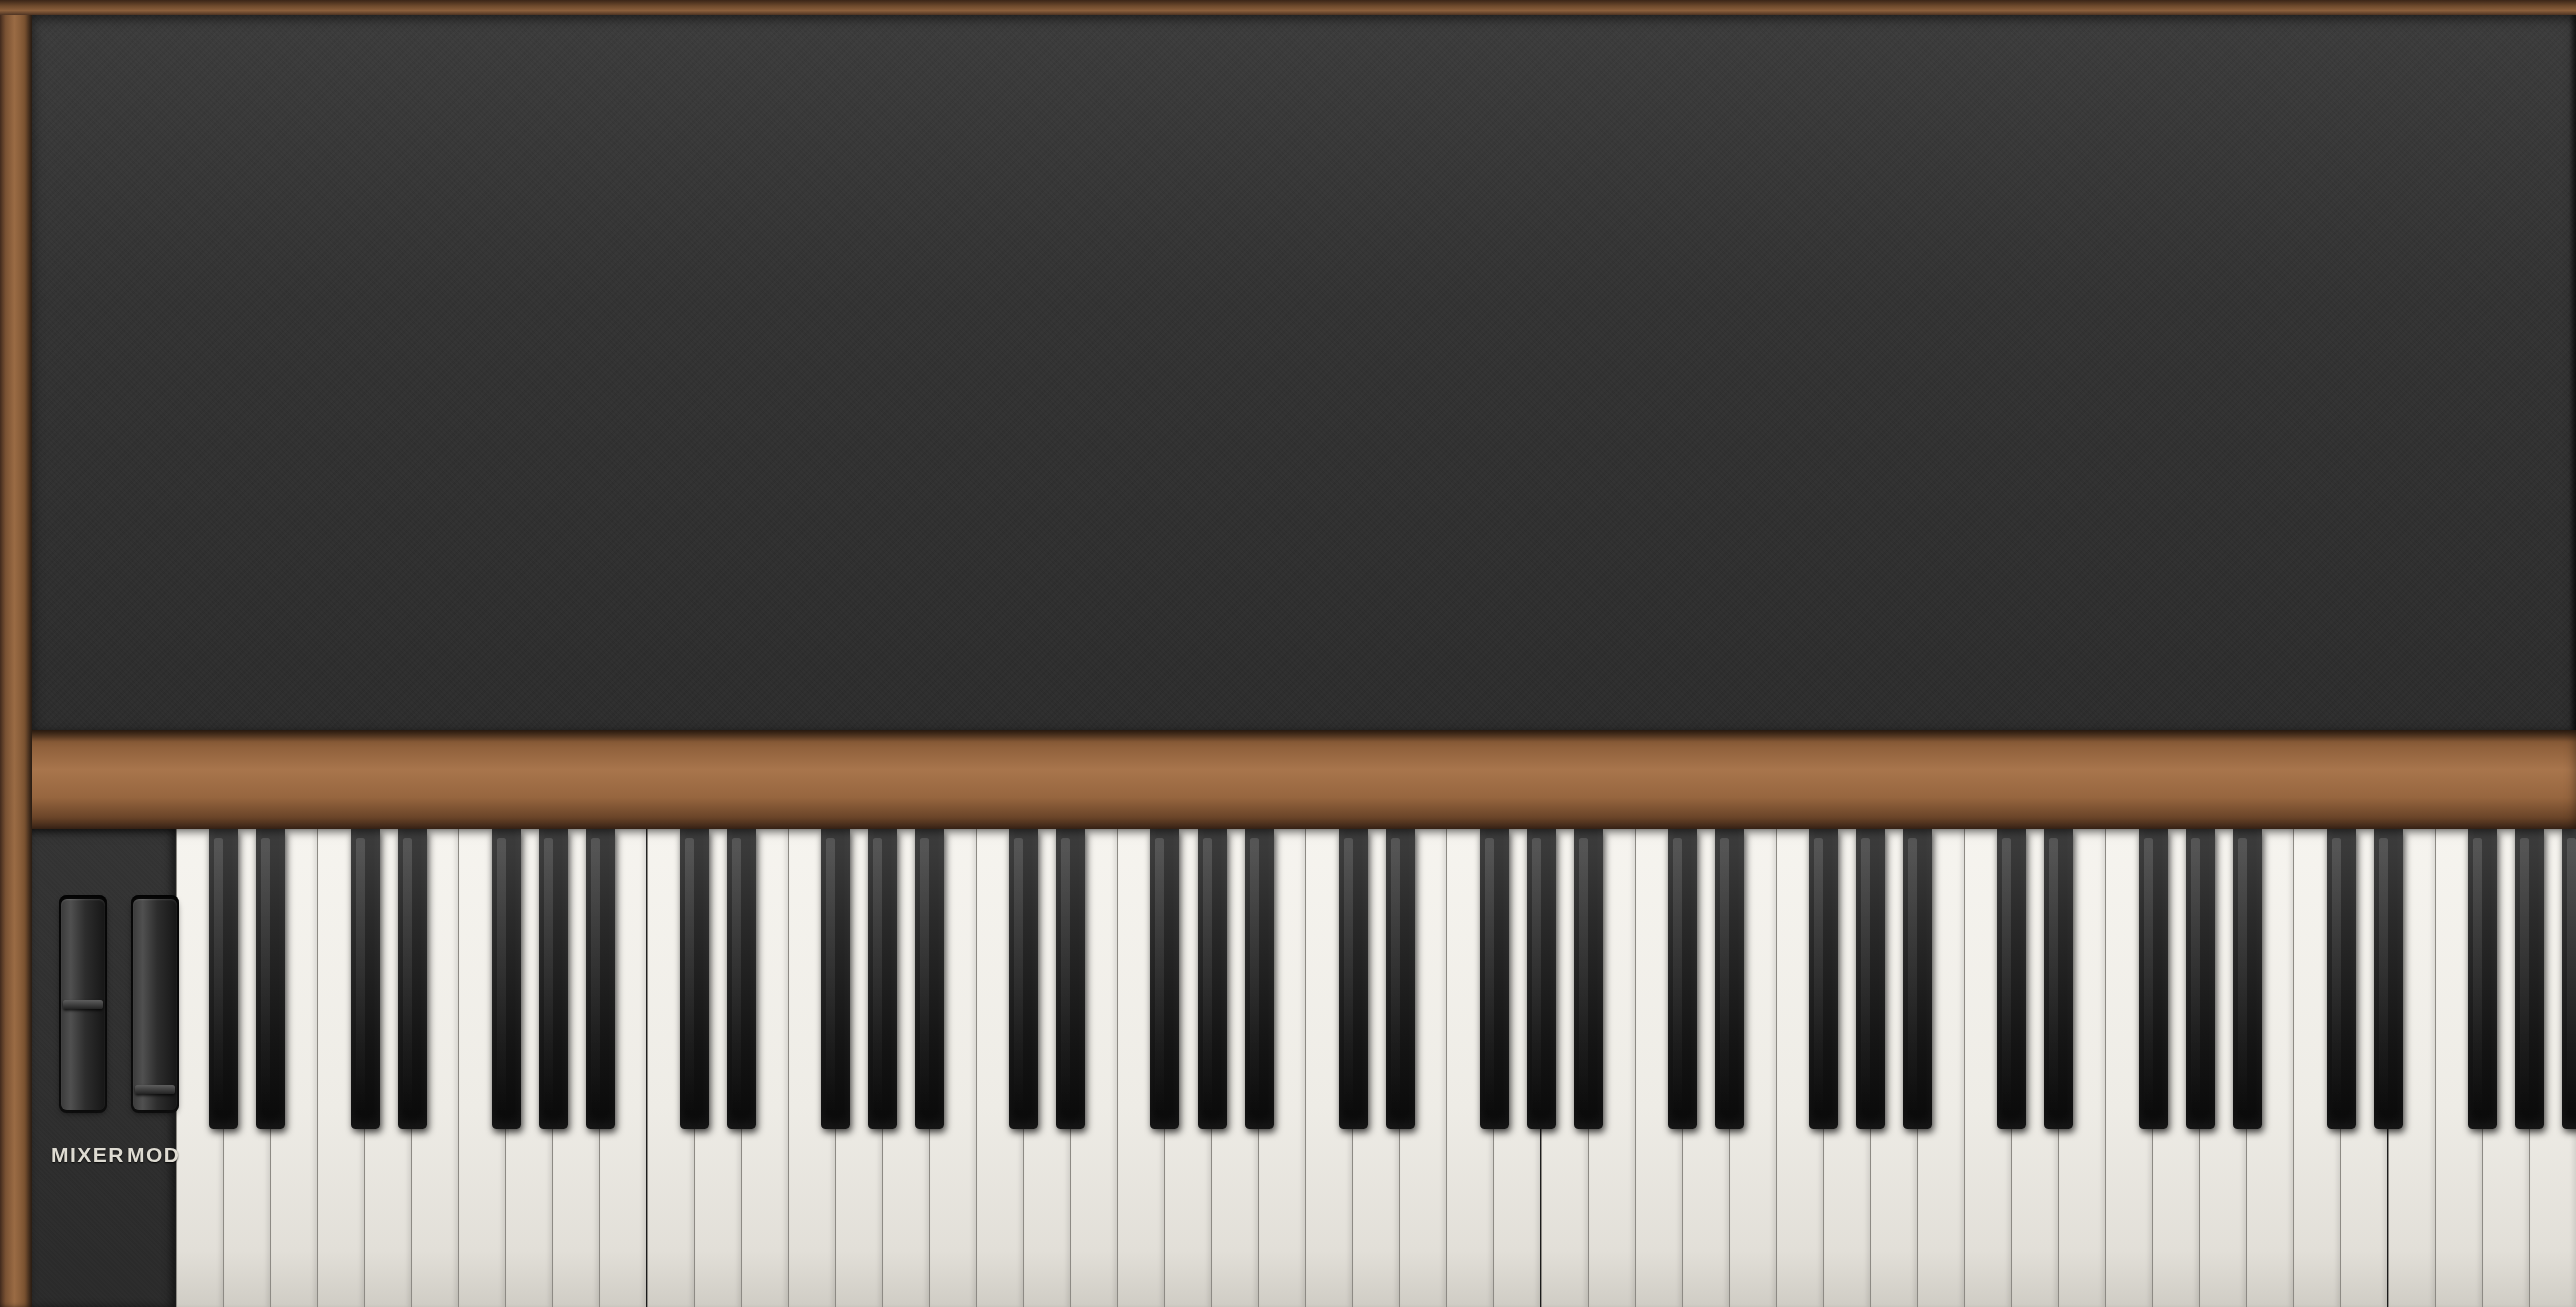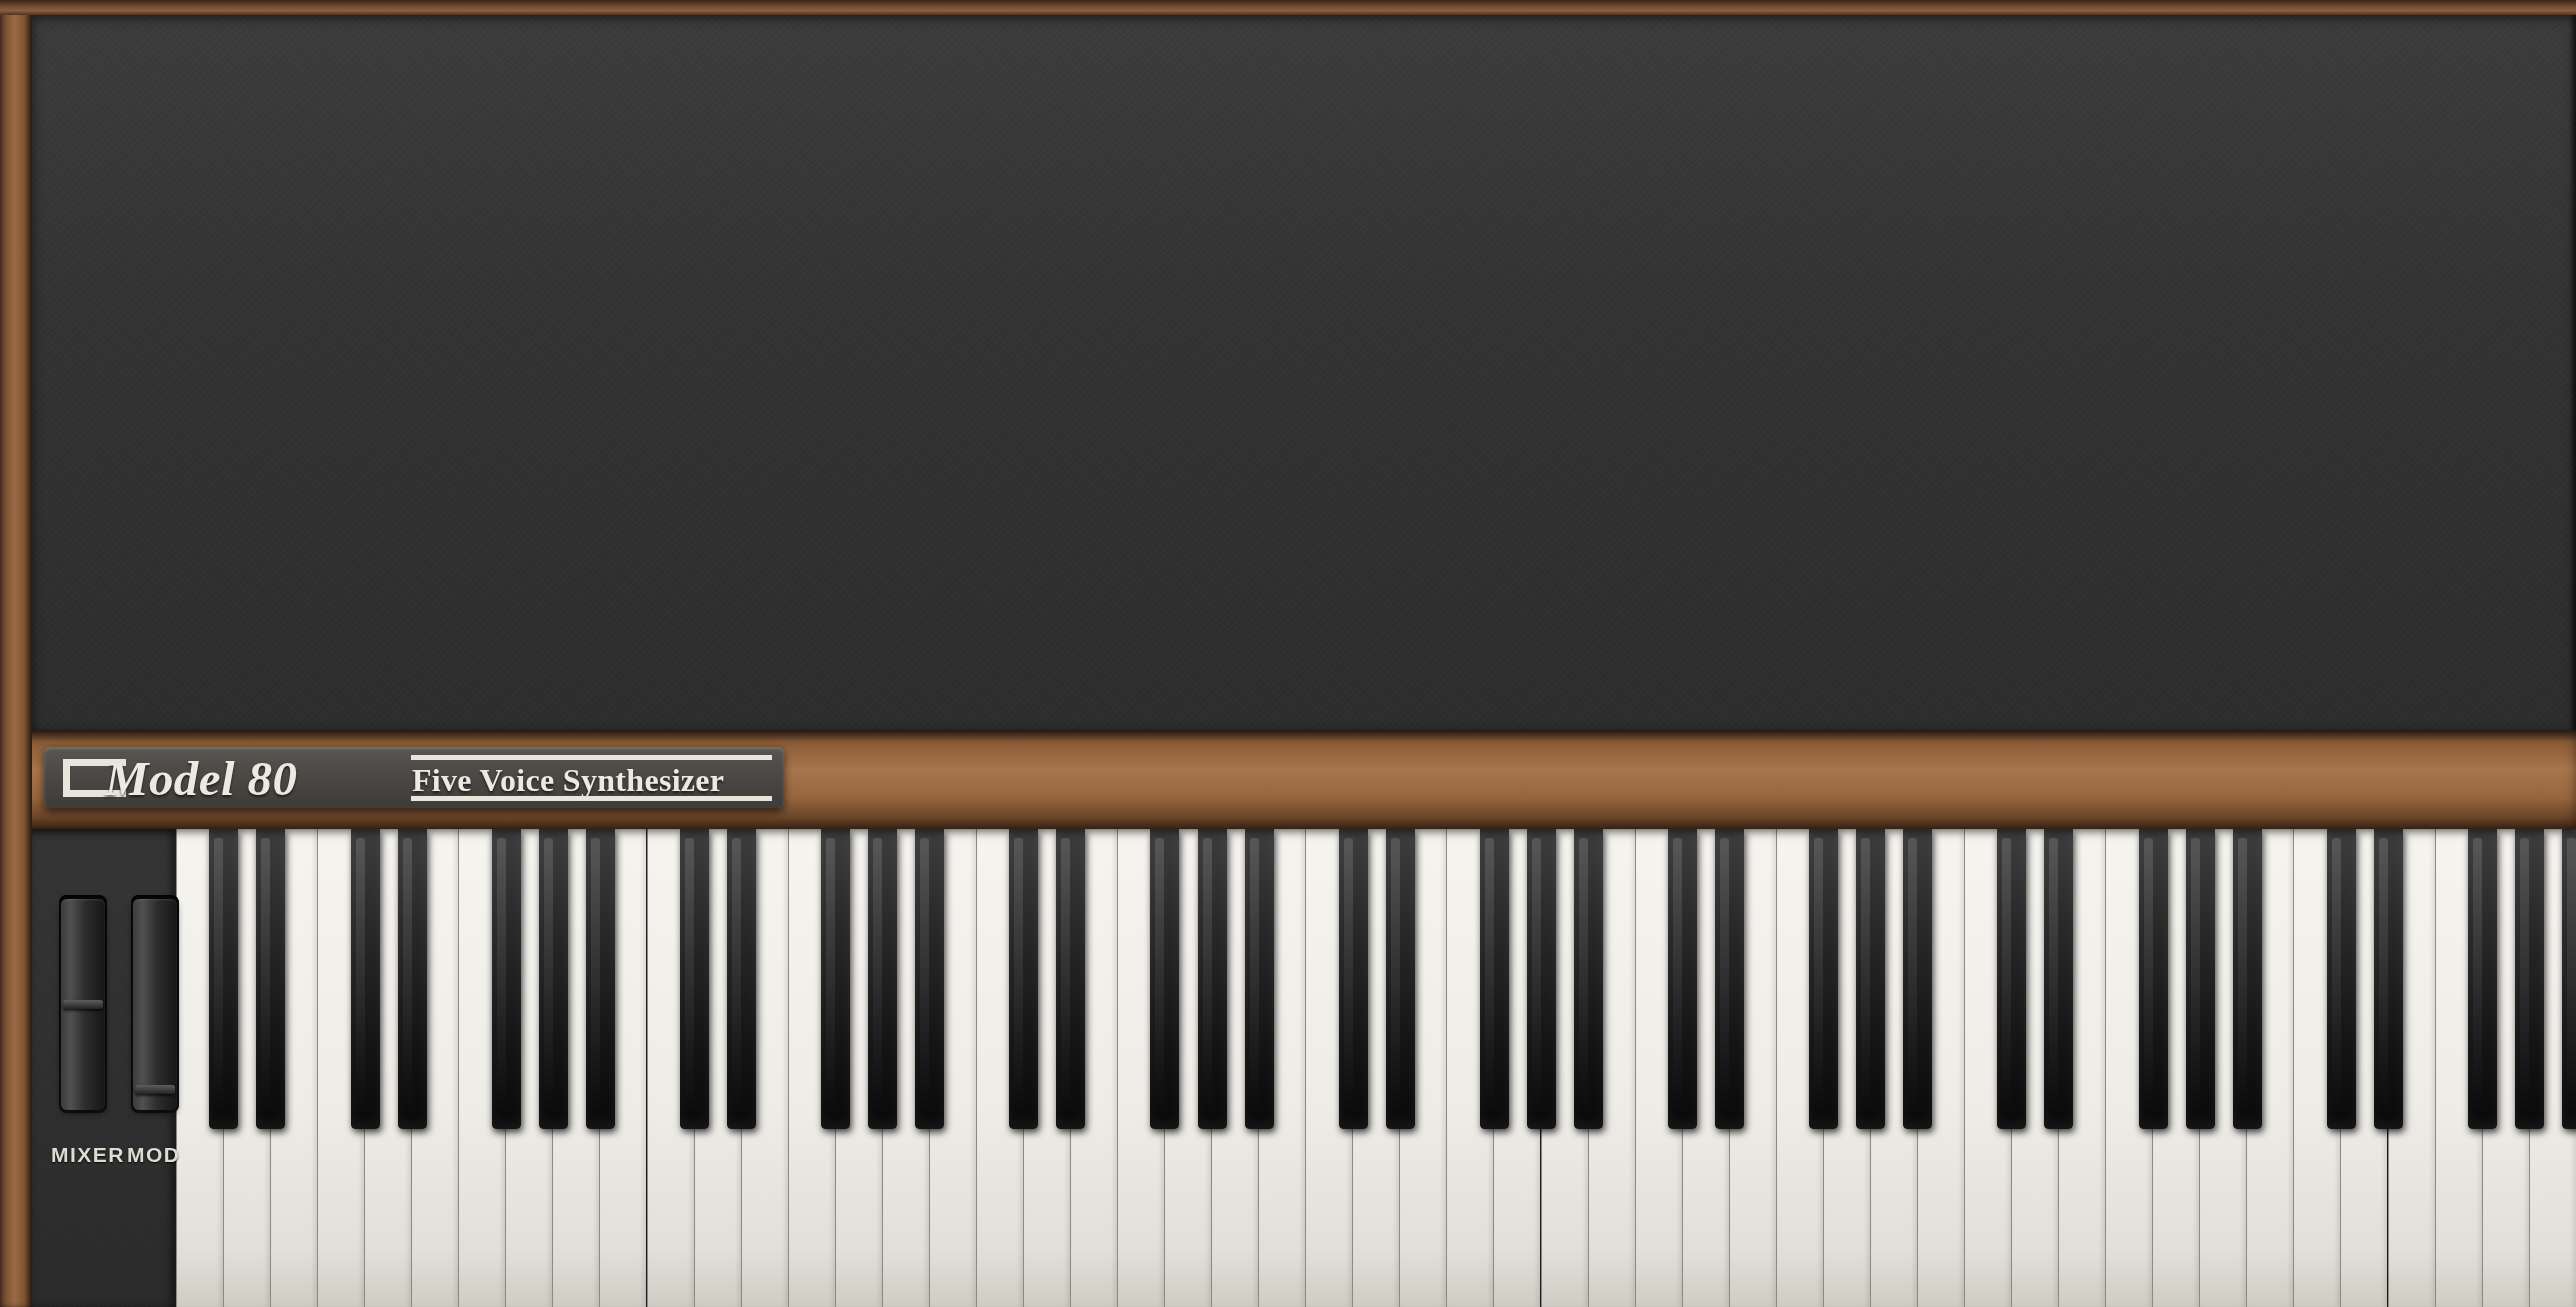--- a/index.html
+++ b/index.html
@@ -972,27 +972,20 @@
   <div class="knob-label" style="left:2550px; top:415px;">ON</div>
 
   <div class="frame" style="left:2489px; top:486px; width:222px; height:196px;"></div>
   <div class="btn on" style="left:2524px; top:548px; width:51px; height:65px;">
       <div class="led"></div>
     </div>
   <div class="knob-label" style="left:2550px; top:631px;">RELEASE</div>
 
   <div class="wood-shelf"></div>
 
-  <div class="logo-badge">
-    <div class="logo-rule-l"></div>
-    <div class="logo-model">Model 80</div>
-    <div class="logo-rule-top"></div>
-    <div class="logo-sub">Five Voice Synthesizer</div>
-    <div class="logo-rule-bot"></div>
-  </div>
 
   <div class="kb-bed"></div>
 
   <div class="keys" id="keys" style="width: 2400px; overflow: hidden;">
       <div class="wkey" style="left: 0px; width: 47px;"></div>
       <div class="wkey" style="left: 47px; width: 47px;"></div>
       <div class="wkey" style="left: 94px; width: 47px;"></div>
       <div class="wkey" style="left: 141px; width: 47px;"></div>
       <div class="wkey" style="left: 188px; width: 47px;"></div>
       <div class="wkey" style="left: 235px; width: 47px;"></div>

